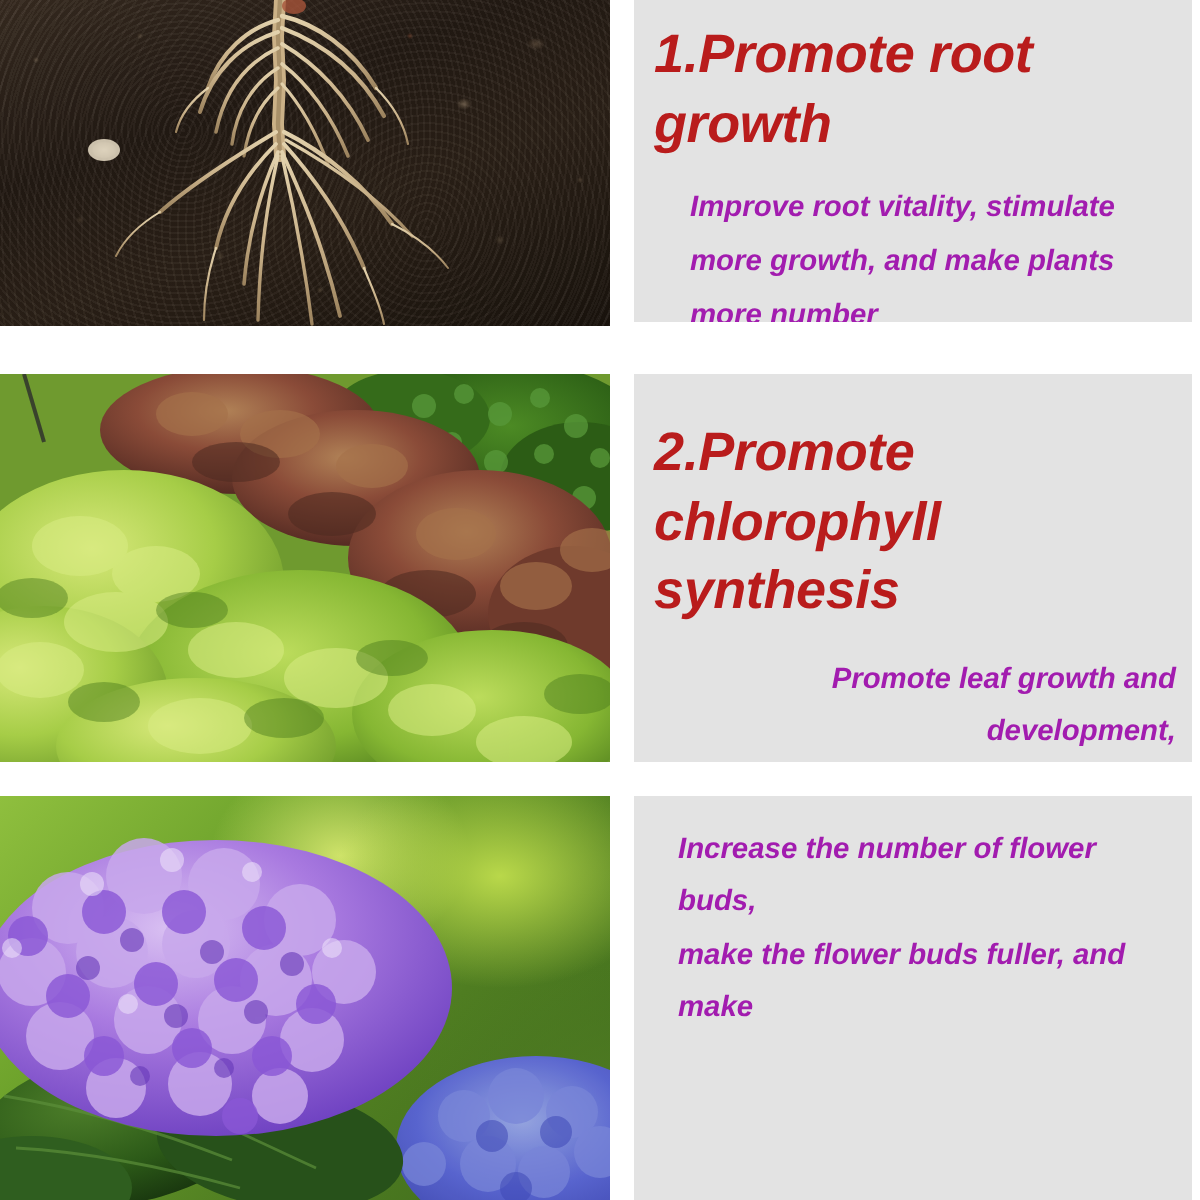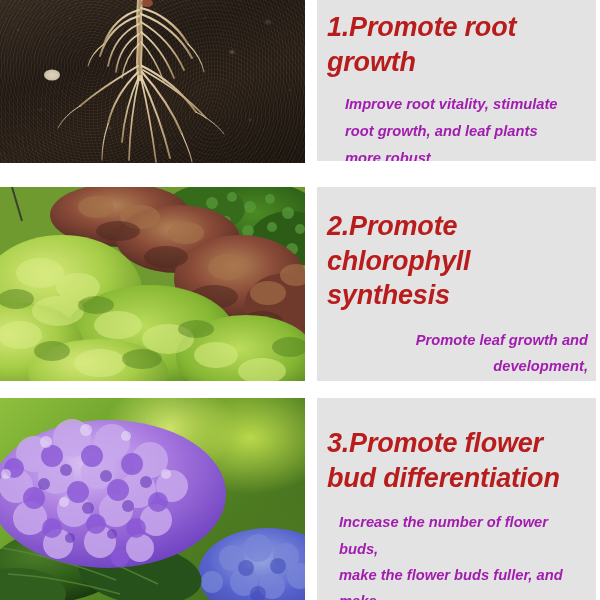--- a/index.html
+++ b/index.html
@@ -189,21 +189,21 @@
           <path d="M80 106 C 70 112, 62 120, 58 128" stroke-width="1"></path>
           <path d="M196 112 C 208 118, 218 126, 224 134" stroke-width="1"></path>
         </g>
         <ellipse cx="52" cy="75" rx="8" ry="5.5" fill="#ded3bd" opacity="0.9"></ellipse>
         <ellipse cx="147" cy="3" rx="6" ry="4" fill="#a6543a" opacity="0.8"></ellipse>
       </svg>
     </div>
 
     <div class="panel">
       <h2 class="heading">1.Promote root growth</h2>
-      <p class="body-text"><span>Improve root vitality, stimulate</span><br><span>root growth, and leaf plants</span><br><span>more robust</span></p>
+      <p class="body-text"><span>Improve root vitality, stimulate</span><br><span>more growth, and make plants</span><br><span>more number</span></p>
     </div>
   </div>
 
   <div class="row" id="row2">
 
     <div class="photo">
       <div class="lettuce"></div>
       <svg class="lettuce-svg" viewBox="0 0 305 194" preserveAspectRatio="none">
         <defs>
           <radialGradient id="lgLight" cx="40%" cy="35%" r="70%">
@@ -410,18 +410,17 @@
             <circle cx="126" cy="38" r="5"></circle>
               <circle cx="6" cy="76" r="5"></circle>
             <circle cx="166" cy="76" r="5"></circle>
               <circle cx="64" cy="104" r="5"></circle>
           </g>
         </g>
       </svg>
     </div>
 
     <div class="panel">
-      <h2 class="heading">3.Promote flower bud differentiation</h2>
       <p class="body-text"><span>Increase the number of flower buds,</span><br><span>make the flower buds fuller, and make</span><br></p>
     </div>
   </div>
 
 </div>
 
 </body></html>

